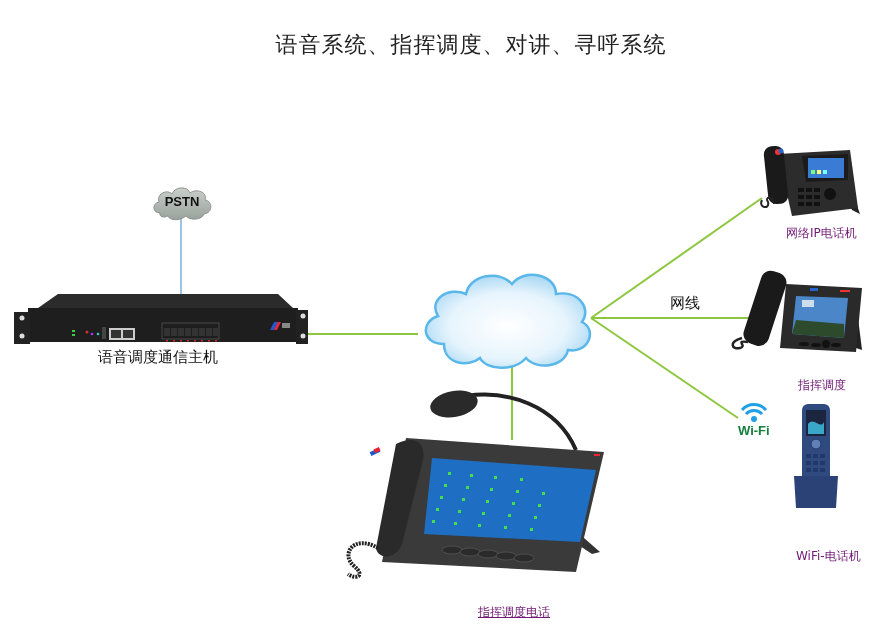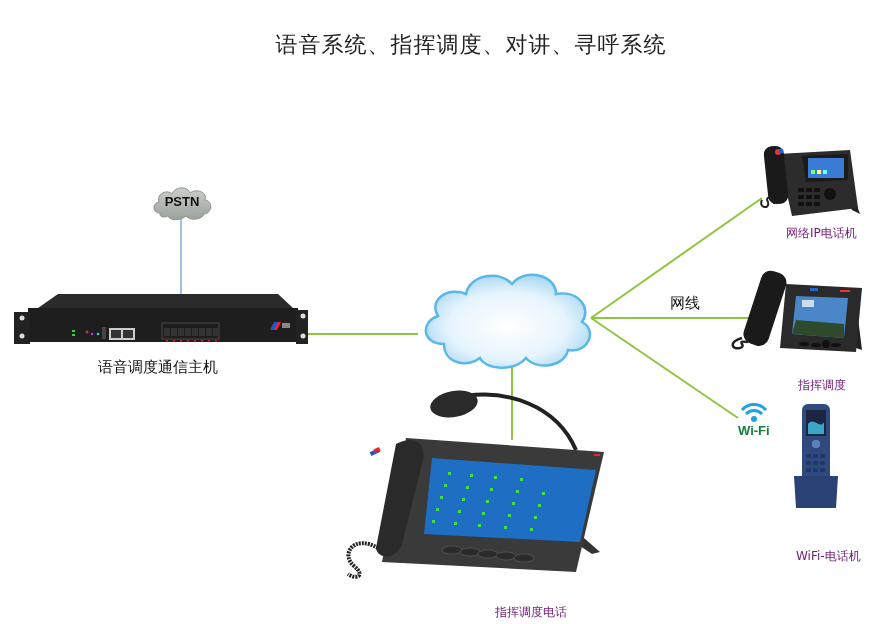--- a/index.html
+++ b/index.html
@@ -100,21 +100,21 @@
         <rect x="193" y="50" width="2" height="1.5"></rect>
       <rect x="200" y="50" width="2" height="1.5"></rect>
         <rect x="207" y="50" width="2" height="1.5"></rect>
     </g>
 
     <polygon points="262,40 266,32 272,32 268,40" fill="#2457c5"></polygon>
     <polygon points="266,40 270,32 273,32 269,40" fill="#e23"></polygon>
     <rect x="274" y="33" width="8" height="5" fill="#888"></rect>
   </svg>
 </div>
-<div class="abs label-lg" style="left:98px; top:358px;">语音调度通信主机</div>
+<div class="abs label-lg" style="left:98px; top:348px;">语音调度通信主机</div>
 
 <div class="abs" style="left:416px; top:264px; width:180px; height:110px;">
   <svg width="180" height="110">
     <defs>
       <radialGradient id="lg" cx="0.5" cy="0.55" r="0.6">
         <stop offset="0" stop-color="#ffffff"></stop>
         <stop offset="0.6" stop-color="#e6f4fd"></stop>
         <stop offset="1" stop-color="#9ed3f2"></stop>
       </radialGradient>
     </defs>
@@ -252,13 +252,13 @@
       <ellipse cx="116" cy="166" rx="10" ry="4"></ellipse>
         <ellipse cx="134" cy="168" rx="10" ry="4"></ellipse>
         <ellipse cx="152" cy="170" rx="10" ry="4"></ellipse>
         <ellipse cx="170" cy="172" rx="10" ry="4"></ellipse>
         <ellipse cx="188" cy="174" rx="10" ry="4"></ellipse>
     </g>
 
     <path d="M42 164 C18 150 4 170 18 182 C30 192 20 196 12 190" fill="none" stroke="#222" stroke-width="4" stroke-dasharray="2 1"></path>
   </svg>
 </div>
-<div class="abs label" style="left:495px; top:604px;">指挥调度电话</div>
+<div class="abs label" style="left:478px; top:604px;text-decoration:underline;">指挥调度电话</div>
 
 </body></html>

